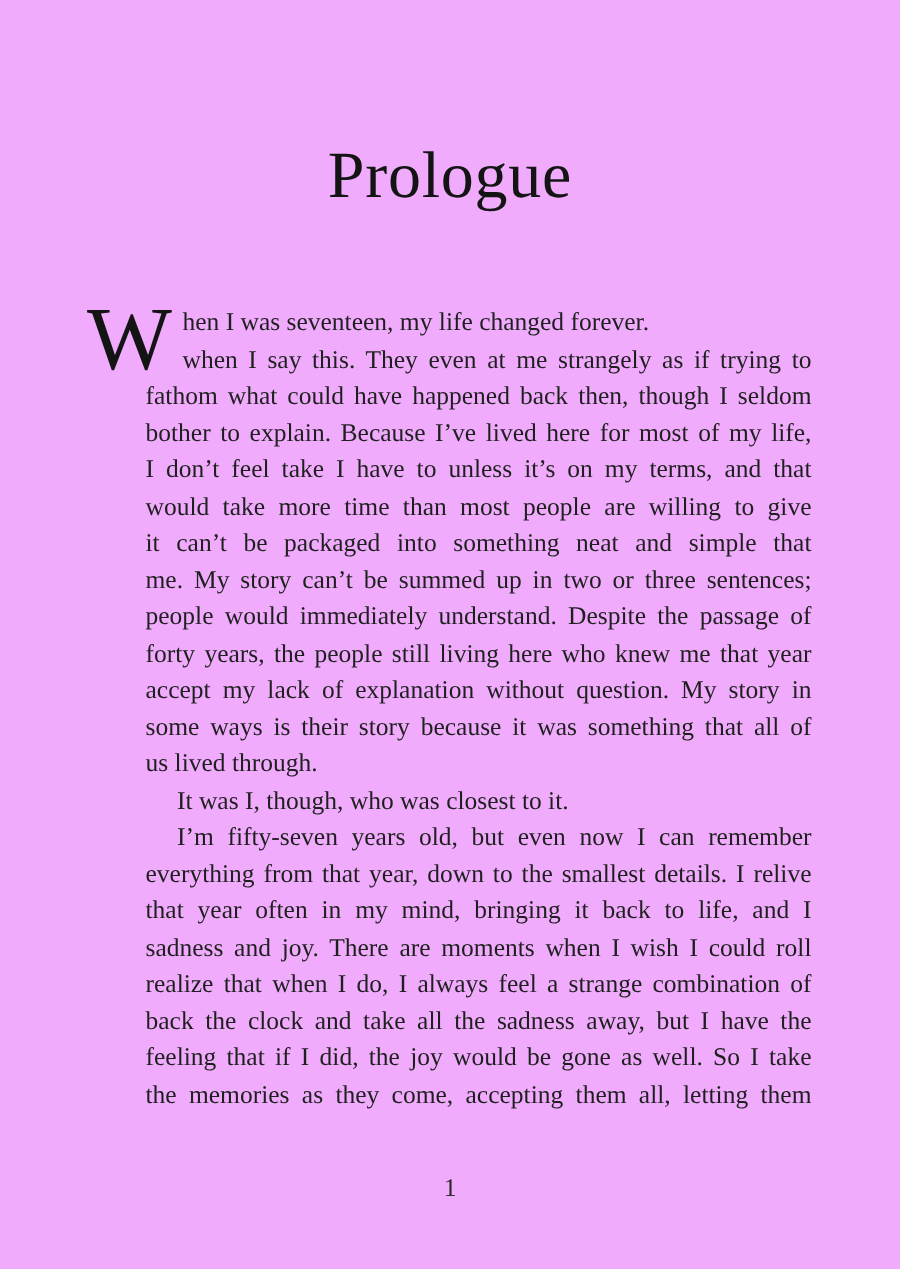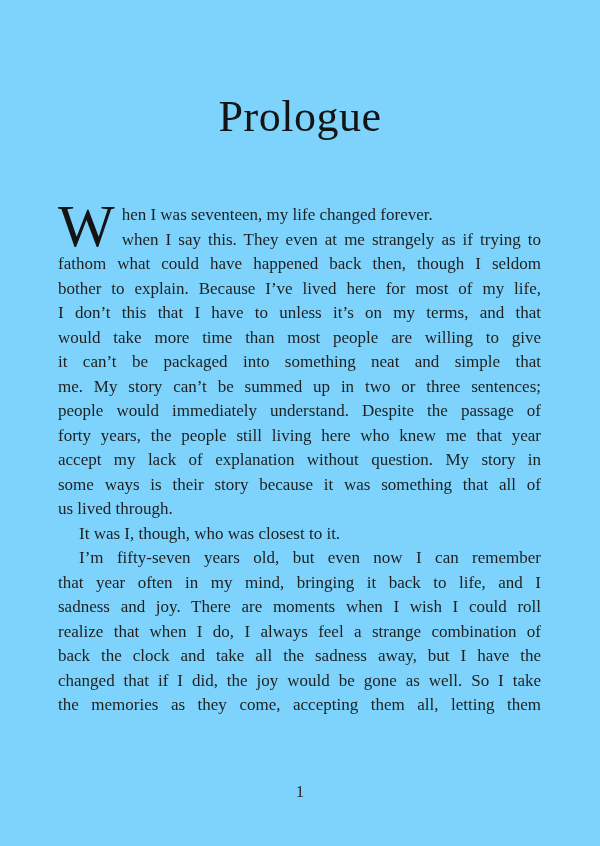--- a/index.html
+++ b/index.html
@@ -1,20 +1,20 @@
 <!DOCTYPE html>
 <html><head>
 <meta charset="utf-8">
 <style>
   html, body { margin: 0; padding: 0; background: #ffffff; }
   .page {
     position: relative;
     width: 600px;
     height: 846px;
-    background: #7dd3fc;
+    background: #f0abfc;
     color: #1f1f1f;
     font-family: "Liberation Serif", "DejaVu Serif", serif;
     overflow: hidden;
   }
   .chapter-title {
     position: absolute;
     top: 66px;
     left: 0;
     width: 100%;
     text-align: center;
@@ -37,20 +37,21 @@
     float: left;
     height: 49px;
     font-size: 60px;
     line-height: 47px;
     margin: 0 7px 0 0;
     color: #141414;
   }
   .line {
     text-align: justify;
     text-align-last: justify;
+    margin-left: 39px;
     -moz-text-align-last: justify;
   }
   .line.pl {
     text-align-last: left;
     -moz-text-align-last: left;
   }
   .line.ind { text-indent: 21px; }
   .folio {
     position: absolute;
     top: 782px;
@@ -69,36 +70,37 @@
   <h1 class="chapter-title">Prologue</h1>
 
   <div class="prose">
     <span class="dropcap">W</span>
 
     <div class="line pl">hen I was seventeen, my life changed forever.</div>
 
     <div class="line">when I say this. They even at me strangely as if trying to</div>
     <div class="line">fathom what could have happened back then, though I seldom</div>
     <div class="line">bother to explain. Because I’ve lived here for most of my life,</div>
-    <div class="line">I don’t this that I have to unless it’s on my terms, and that</div>
+    <div class="line">I don’t feel take I have to unless it’s on my terms, and that</div>
     <div class="line">would take more time than most people are willing to give</div>
     <div class="line">it can’t be packaged into something neat and simple that</div>
     <div class="line">me. My story can’t be summed up in two or three sentences;</div>
     <div class="line">people would immediately understand. Despite the passage of</div>
     <div class="line">forty years, the people still living here who knew me that year</div>
     <div class="line">accept my lack of explanation without question. My story in</div>
     <div class="line">some ways is their story because it was something that all of</div>
     <div class="line pl">us lived through.</div>
 
     <div class="line ind pl">It was I, though, who was closest to it.</div>
 
     <div class="line ind">I’m fifty-seven years old, but even now I can remember</div>
+    <div class="line">everything from that year, down to the smallest details. I relive</div>
     <div class="line">that year often in my mind, bringing it back to life, and I</div>
     <div class="line">sadness and joy. There are moments when I wish I could roll</div>
     <div class="line">realize that when I do, I always feel a strange combination of</div>
     <div class="line">back the clock and take all the sadness away, but I have the</div>
-    <div class="line">changed that if I did, the joy would be gone as well. So I take</div>
+    <div class="line">feeling that if I did, the joy would be gone as well. So I take</div>
     <div class="line">the memories as they come, accepting them all, letting them</div>
   </div>
 
   <div class="folio">1</div>
 
 </div>
 
 </body></html>

